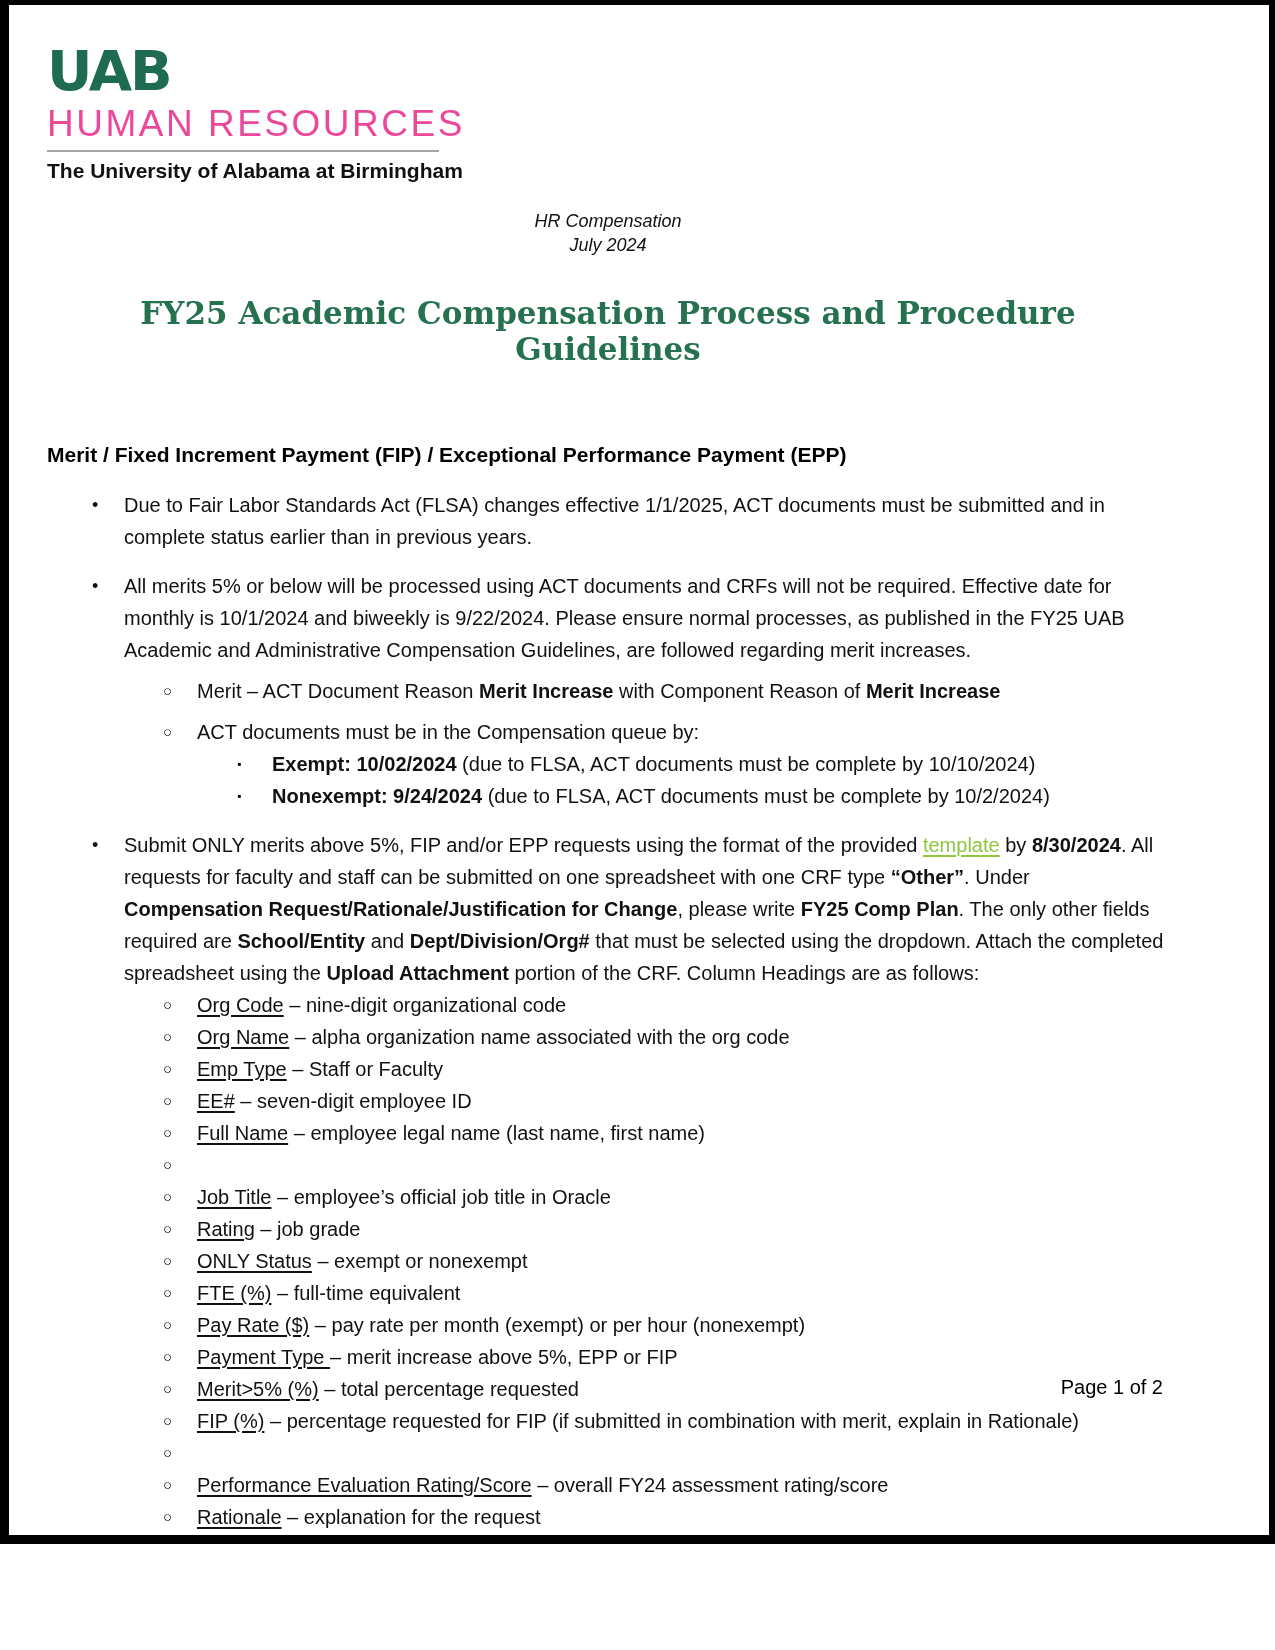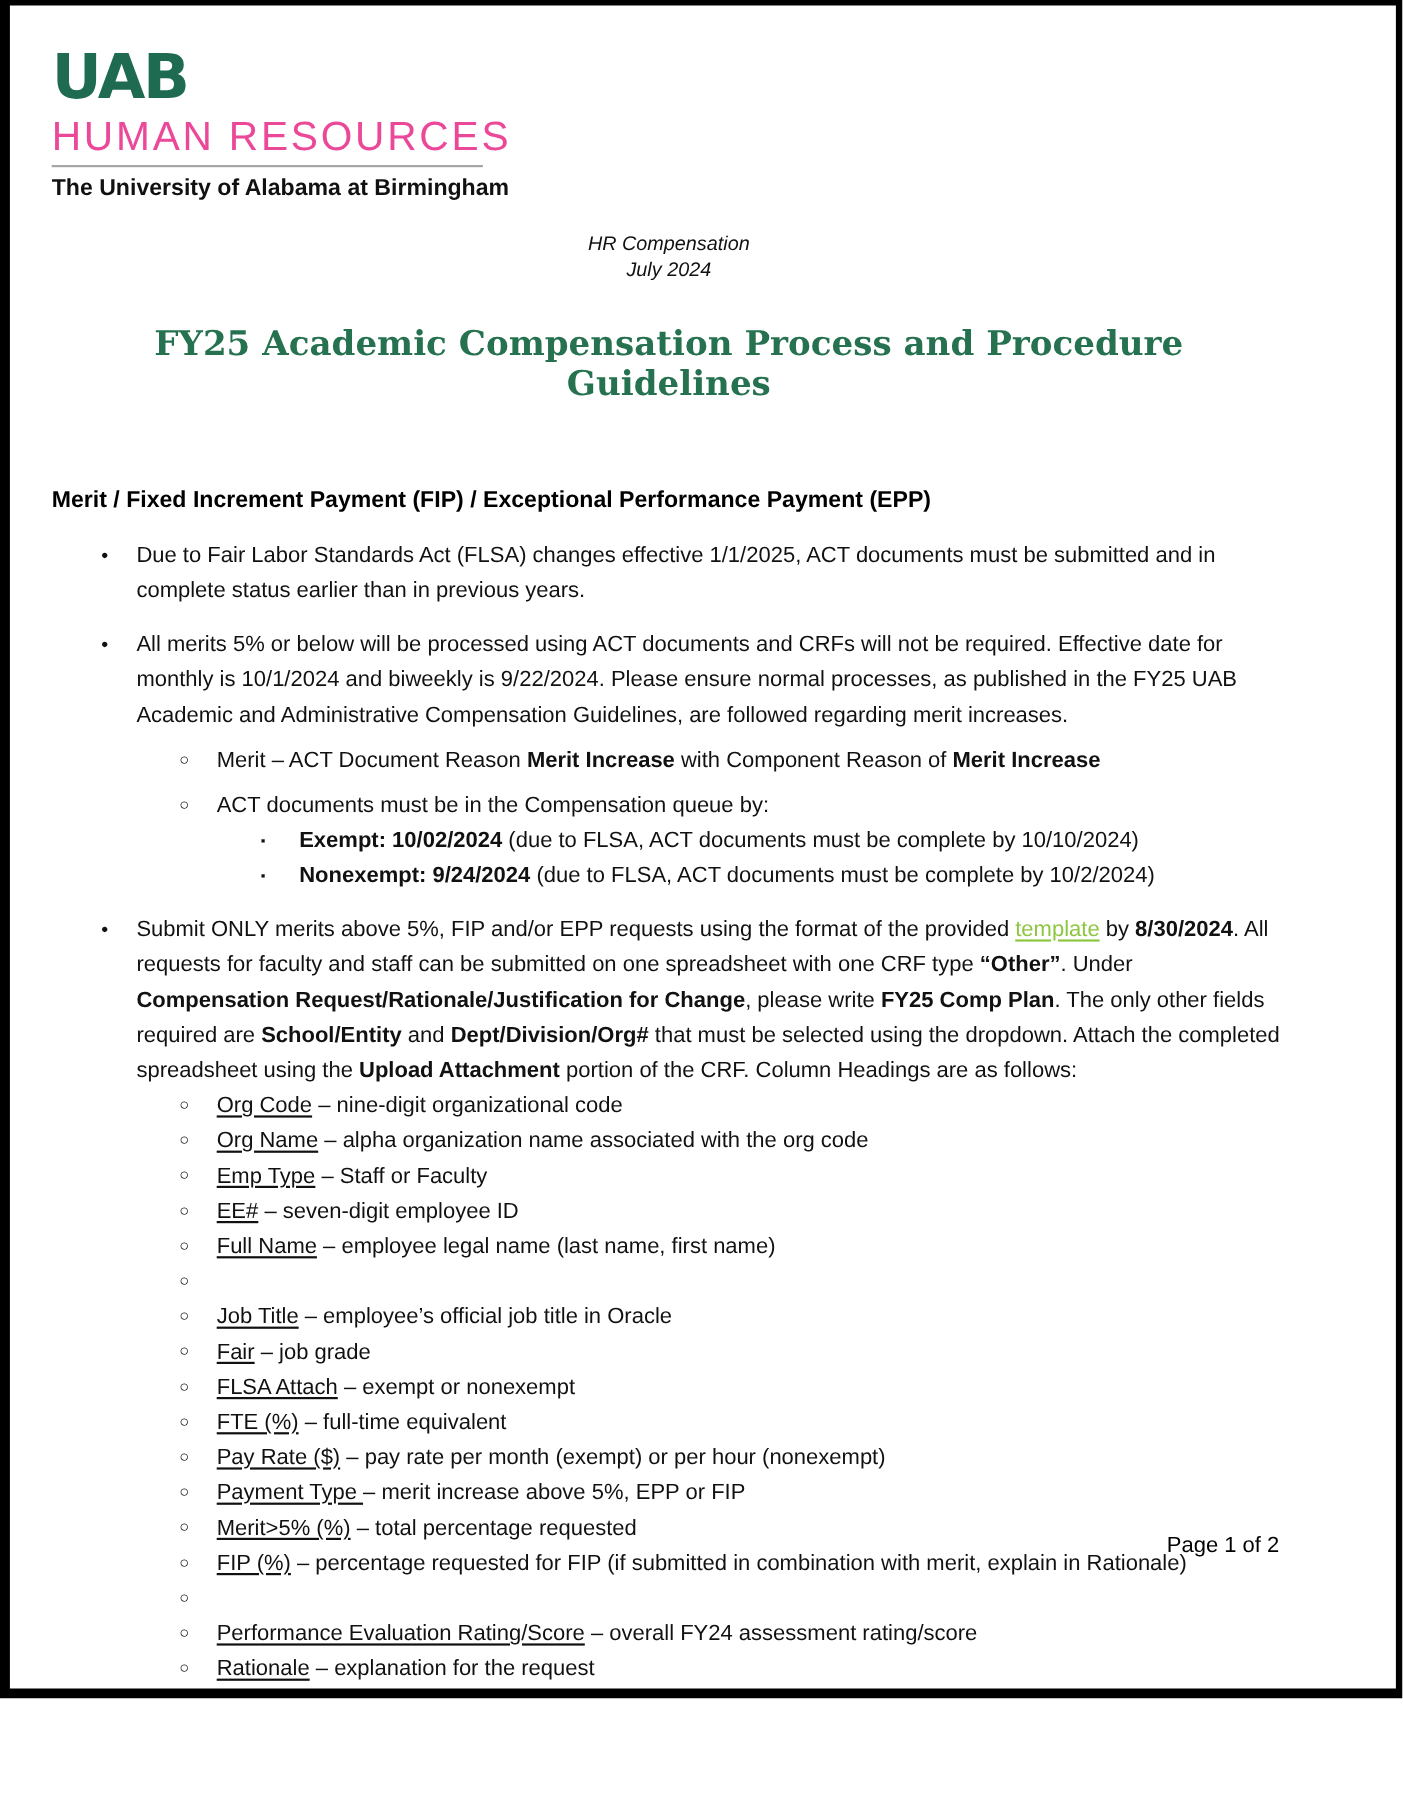--- a/index.html
+++ b/index.html
@@ -53,21 +53,21 @@
   .l2 .marker{width:34px;font-size:15px;}
   .l3{margin-top:0;padding-left:190px;}
   .l3 .marker{width:35px;font-size:12px;}
   .tight{margin-top:0;}
   .runs .b{font-weight:bold;}
   .runs .i{}
   .runs .u{text-decoration:underline;text-underline-offset:3px;}
   .runs .link{color:var(--link-green);text-decoration:underline;text-underline-offset:3px;cursor:pointer;}
   
   .page-footer{
-    position:absolute;right:106px;bottom:118px;
+    position:absolute;right:106px;bottom:136px;
     font-size:20px;color:#000;
   }
 </style>
 </head>
 <body>
 
 <div class="page">
 
   <div>
     <div class="logo-mark">UAB</div>
@@ -136,25 +136,25 @@
       </div>
       <div class="li l2 tight">
         <span class="marker">○</span>
       </div>
       <div class="li l2 tight">
         <span class="marker">○</span>
         <span class="runs"><span class="u">Job Title</span><span class=""> – employee’s official job title in Oracle</span></span>
       </div>
       <div class="li l2 tight">
         <span class="marker">○</span>
-        <span class="runs"><span class="u">Fair</span><span class=""> – job grade</span></span>
+        <span class="runs"><span class="u">Rating</span><span class=""> – job grade</span></span>
       </div>
       <div class="li l2 tight">
         <span class="marker">○</span>
-        <span class="runs"><span class="u">FLSA Attach</span><span class=""> – exempt or nonexempt</span></span>
+        <span class="runs"><span class="u">ONLY Status</span><span class=""> – exempt or nonexempt</span></span>
       </div>
       <div class="li l2 tight">
         <span class="marker">○</span>
         <span class="runs"><span class="u">FTE (%)</span><span class=""> – full-time equivalent</span></span>
       </div>
       <div class="li l2 tight">
         <span class="marker">○</span>
         <span class="runs"><span class="u">Pay Rate ($)</span><span class=""> – pay rate per month (exempt) or per hour (nonexempt)</span></span>
       </div>
       <div class="li l2 tight">

